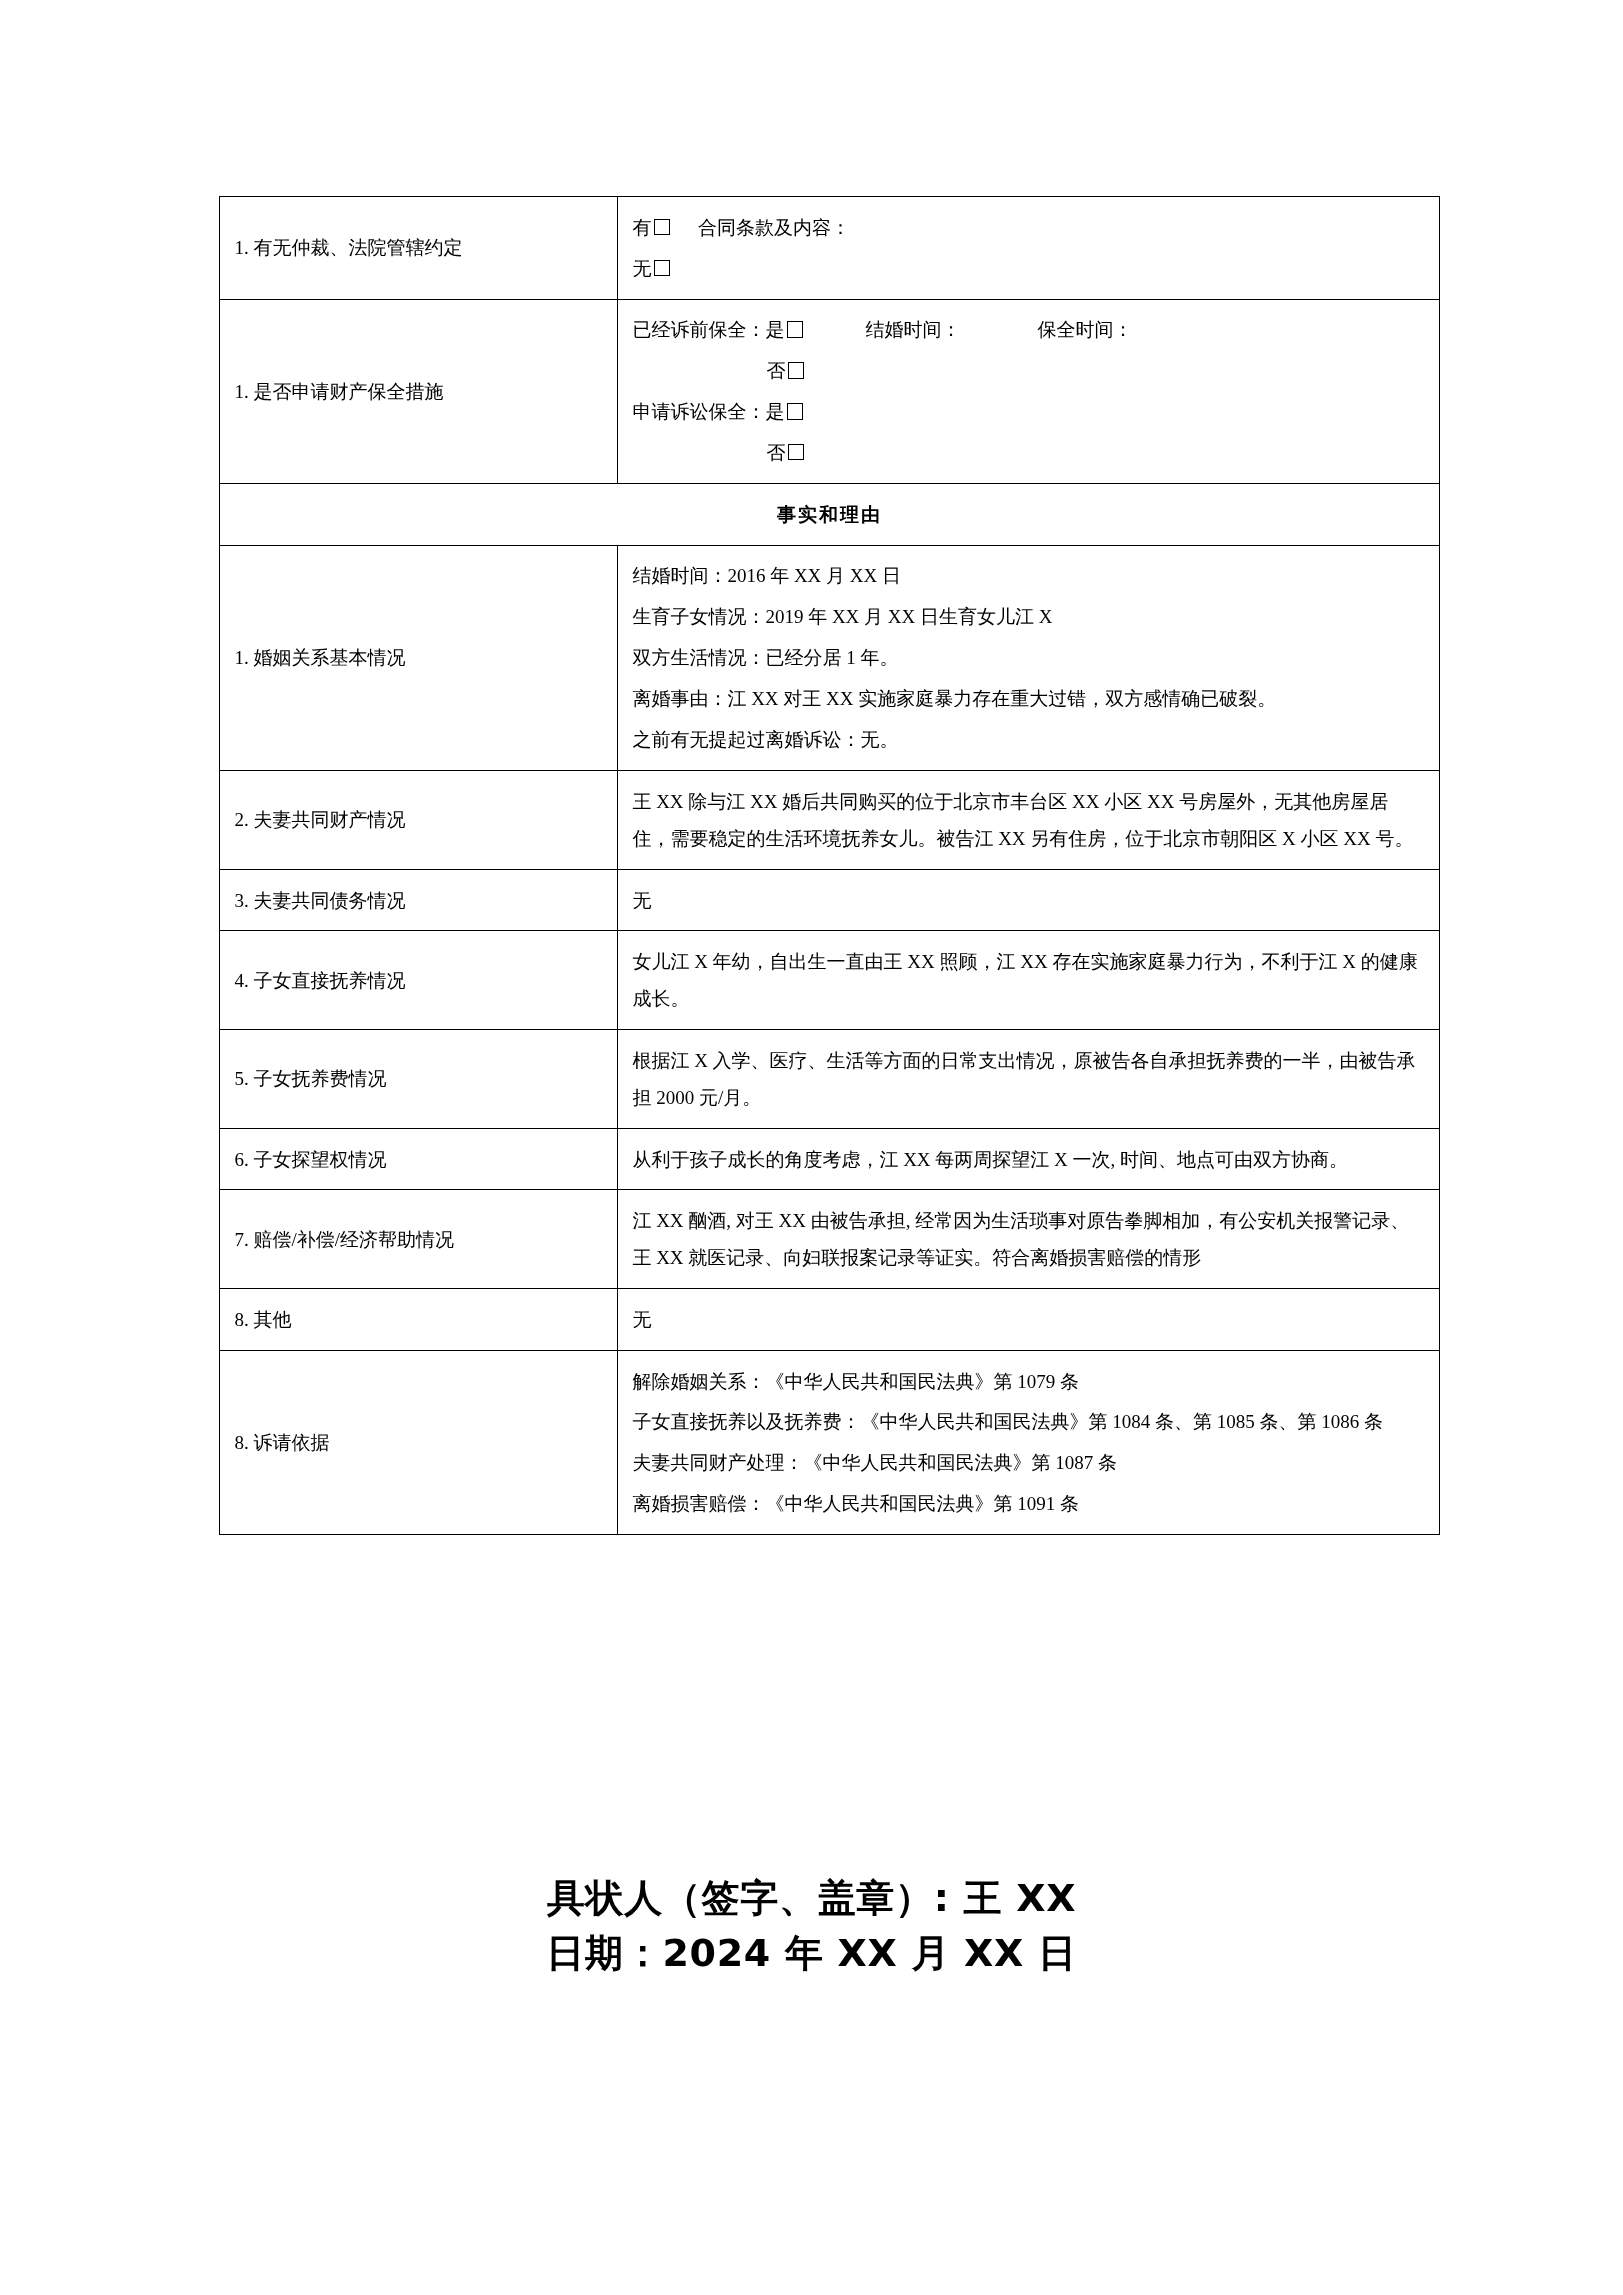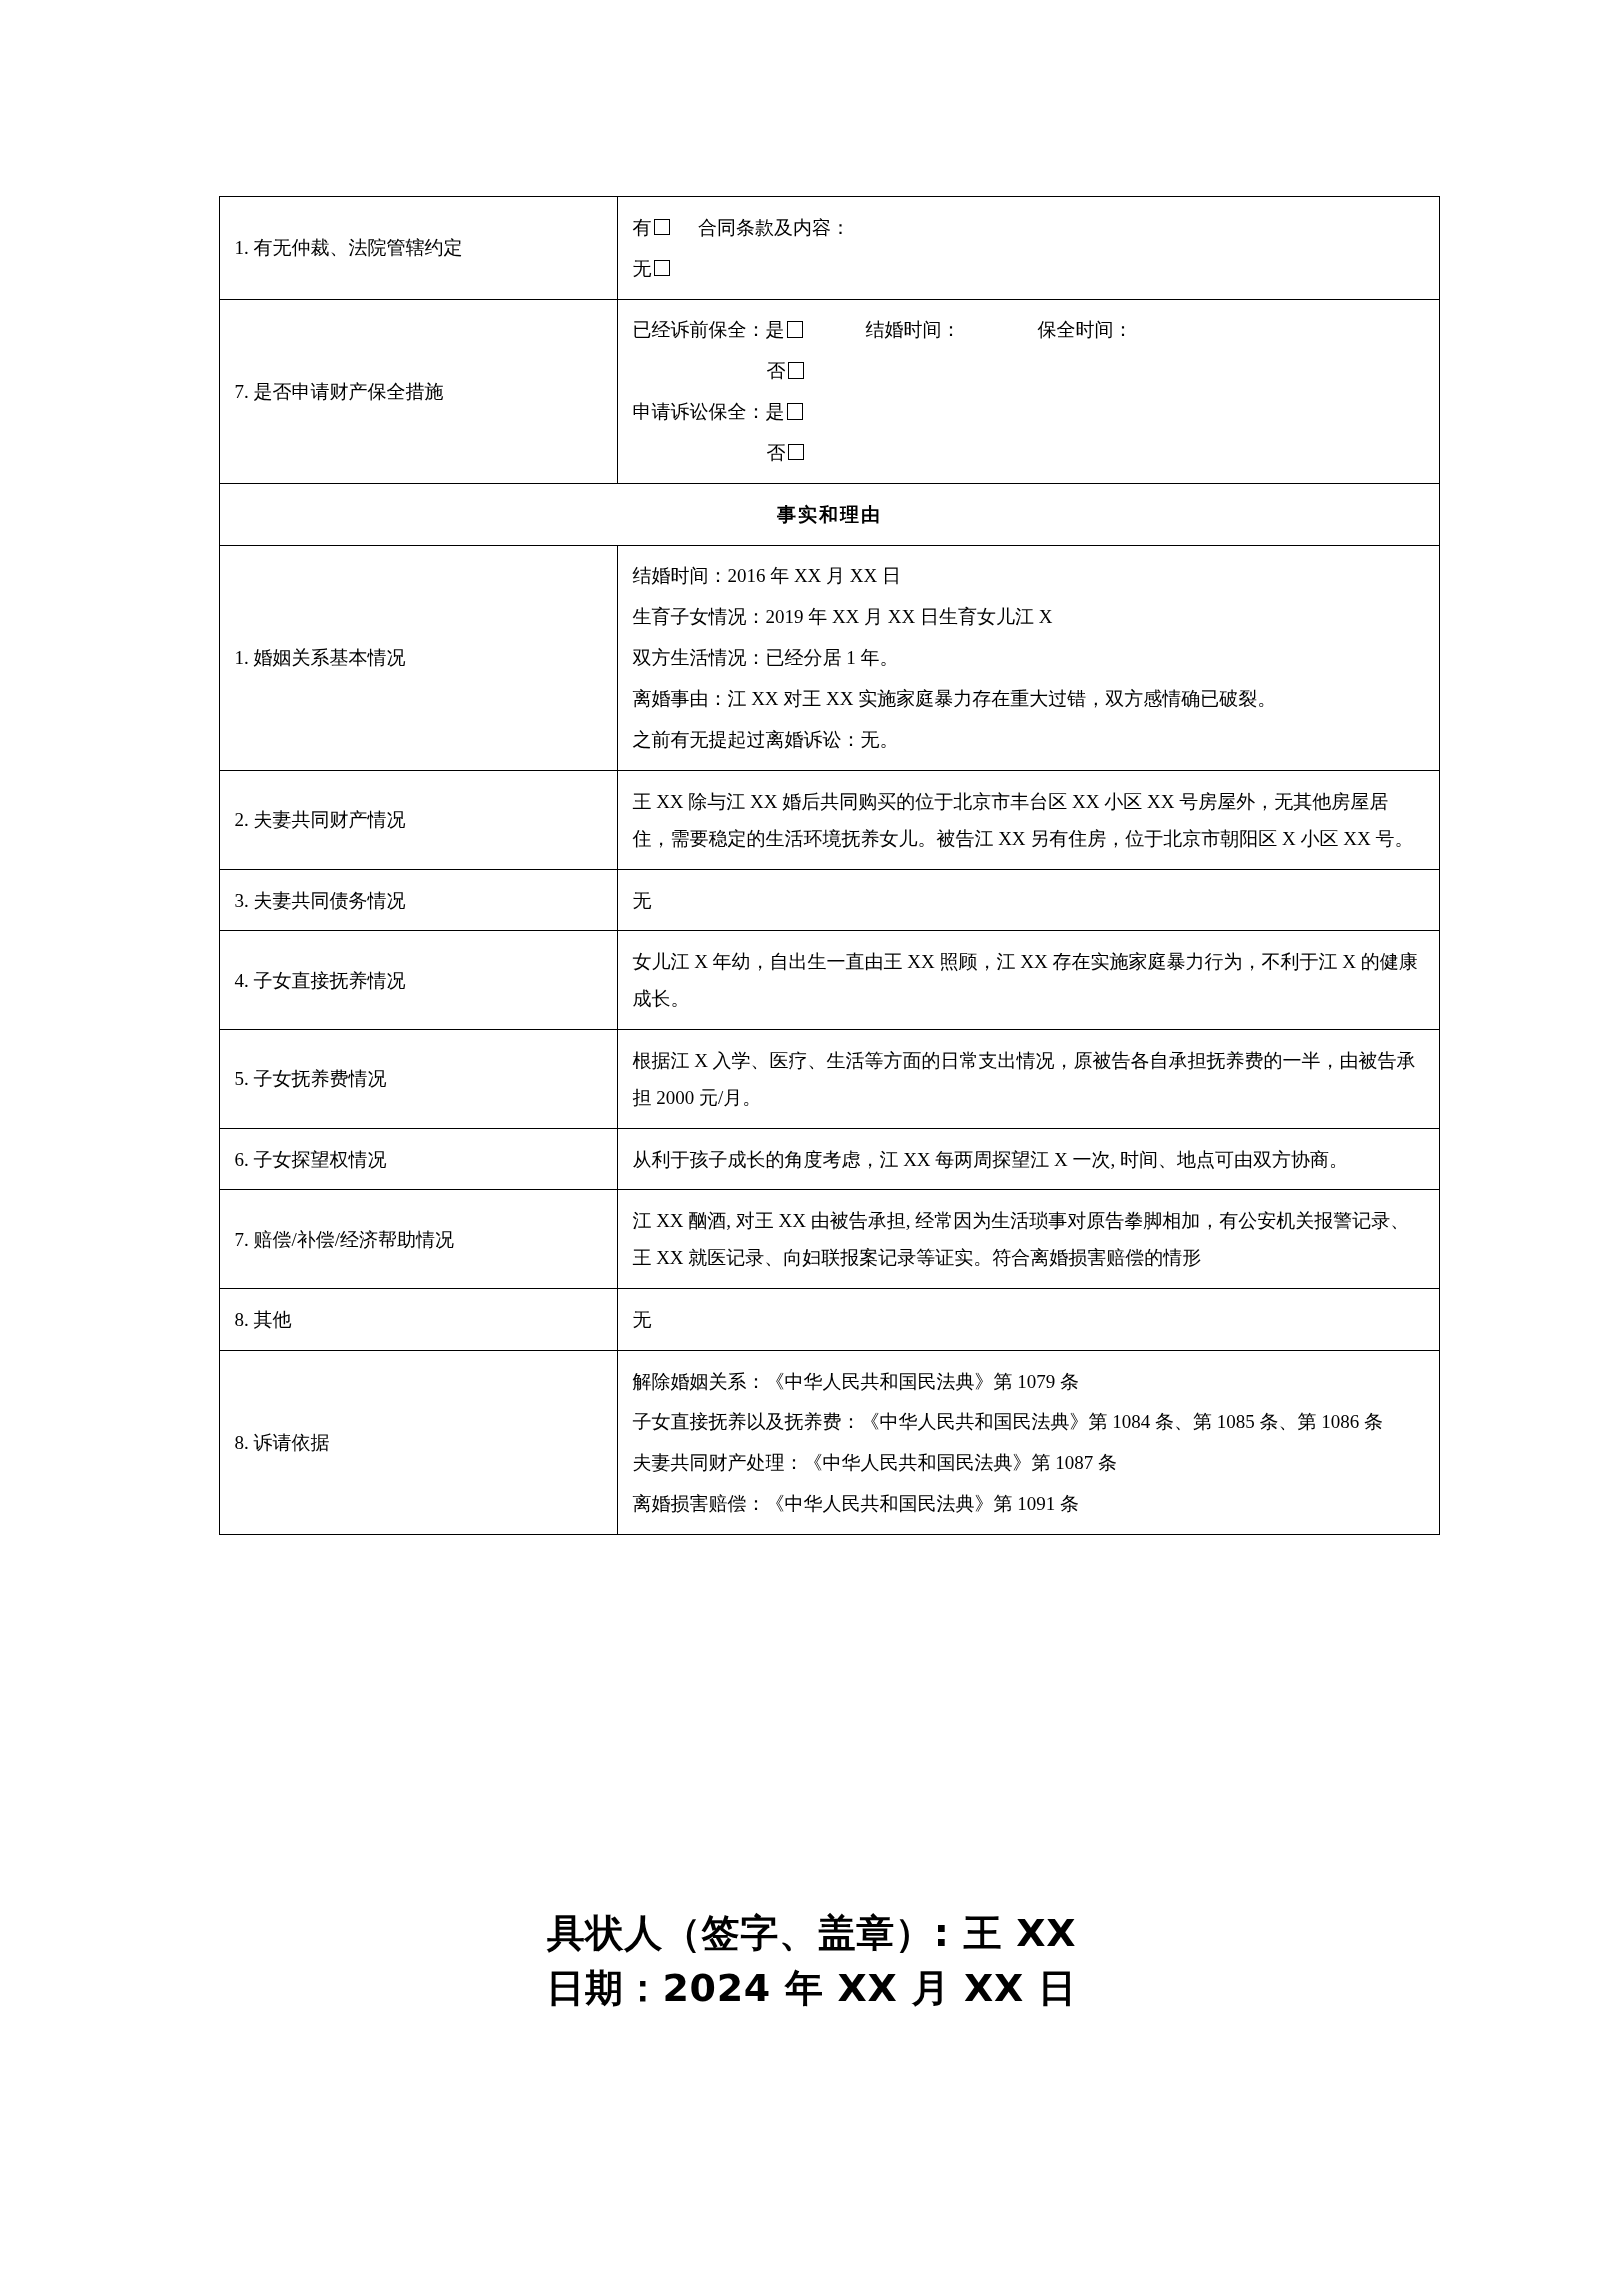--- a/index.html
+++ b/index.html
@@ -81,21 +81,20 @@
     position: absolute;
     left: 0;
     top: 1871px;
     width: 1623px;
     text-align: center;
     font-family: "DejaVu Sans", "Liberation Sans", sans-serif;
     font-size: 38px;
     font-weight: bold;
     line-height: 1.45;
     letter-spacing: 0.7px;
-    margin-top: 35px;
   }
   .signature-block .line { display: block; }
 </style>
 </head>
 <body>
 
 <div class="page">
 
   <table class="doc-table">
     <colgroup>
@@ -110,21 +109,21 @@
           <p>
             <span>有</span><span class="cb"></span><span class="gap-sm"></span><span>合同条款及内容：</span>
           </p>
           <p>
             <span>无</span><span class="cb"></span>
           </p>
         </td>
       </tr>
 
       <tr>
-        <td class="label-cell">7. 是否申请财产保全措施</td>
+        <td class="label-cell">1. 是否申请财产保全措施</td>
         <td class="value-cell">
           <p>
             <span>已经诉前保全：</span><span>是</span><span class="cb"></span><span class="gap-lg"></span><span>结婚时间：</span><span class="gap-md"></span><span>保全时间：</span>
           </p>
           <p>
             <span class="indent-yesno"></span><span>否</span><span class="cb"></span>
           </p>
           <p>
             <span>申请诉讼保全：</span><span>是</span><span class="cb"></span>
           </p>

